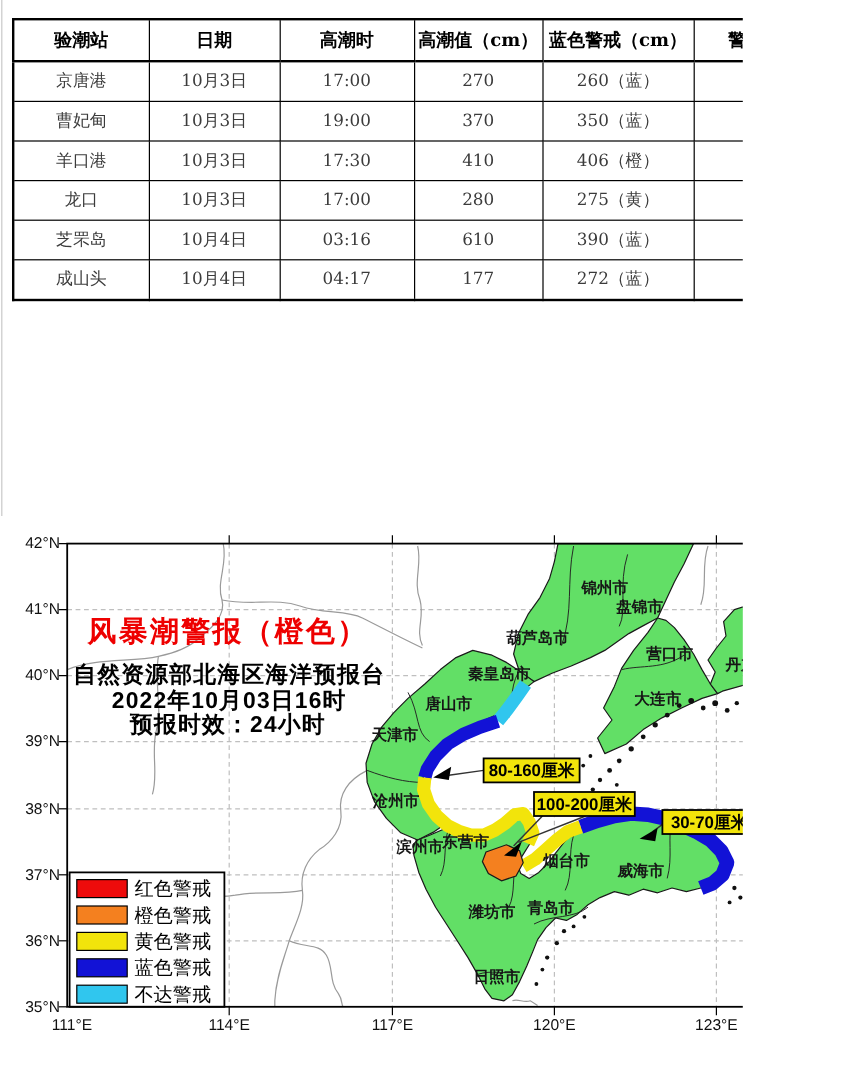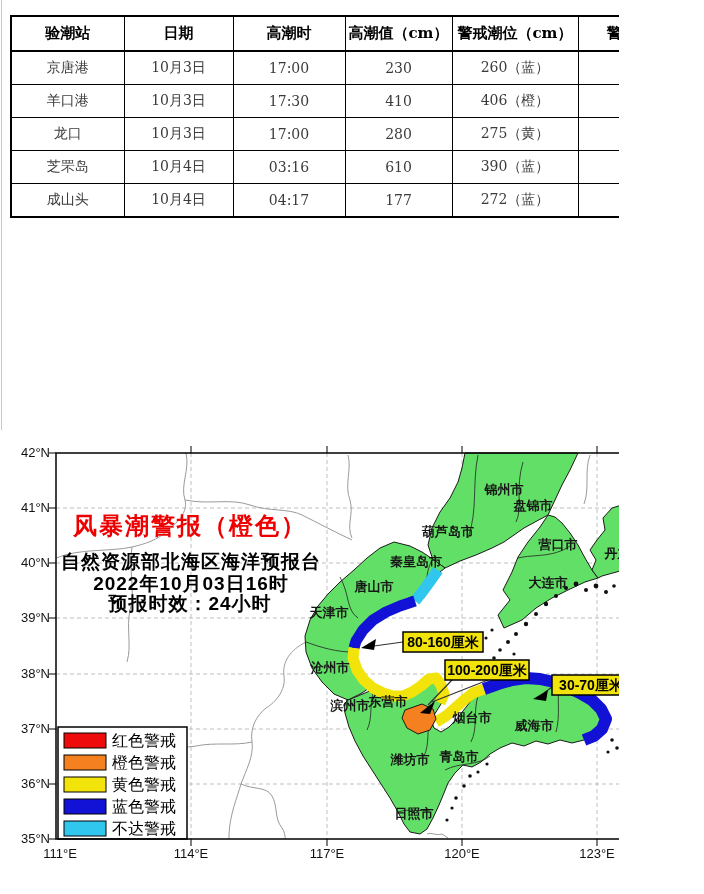--- a/index.html
+++ b/index.html
@@ -33,31 +33,39 @@
       <col style="width:107px">
         <col style="width:126px">
         <col style="width:118px">
     </colgroup>
     <thead>
       <tr>
         <th>验潮站</th>
         <th>日期</th>
         <th>高潮时</th>
         <th>高潮值（cm）</th>
-        <th>警戒潮位（cm）</th>
+        <th>蓝色警戒（cm）</th>
         <th>警报级别</th>
       </tr>
     </thead>
     <tbody>
       <tr>
         <td>京唐港</td>
         <td>10月3日</td>
         <td>17:00</td>
-        <td>230</td>
+        <td>270</td>
         <td>260（蓝）</td>
+        <td>蓝色</td>
+      </tr>
+      <tr>
+        <td>曹妃甸</td>
+        <td>10月3日</td>
+        <td>19:00</td>
+        <td>370</td>
+        <td>350（蓝）</td>
         <td>蓝色</td>
       </tr>
       <tr>
         <td>羊口港</td>
         <td>10月3日</td>
         <td>17:30</td>
         <td>410</td>
         <td>406（橙）</td>
         <td>橙色</td>
       </tr>

